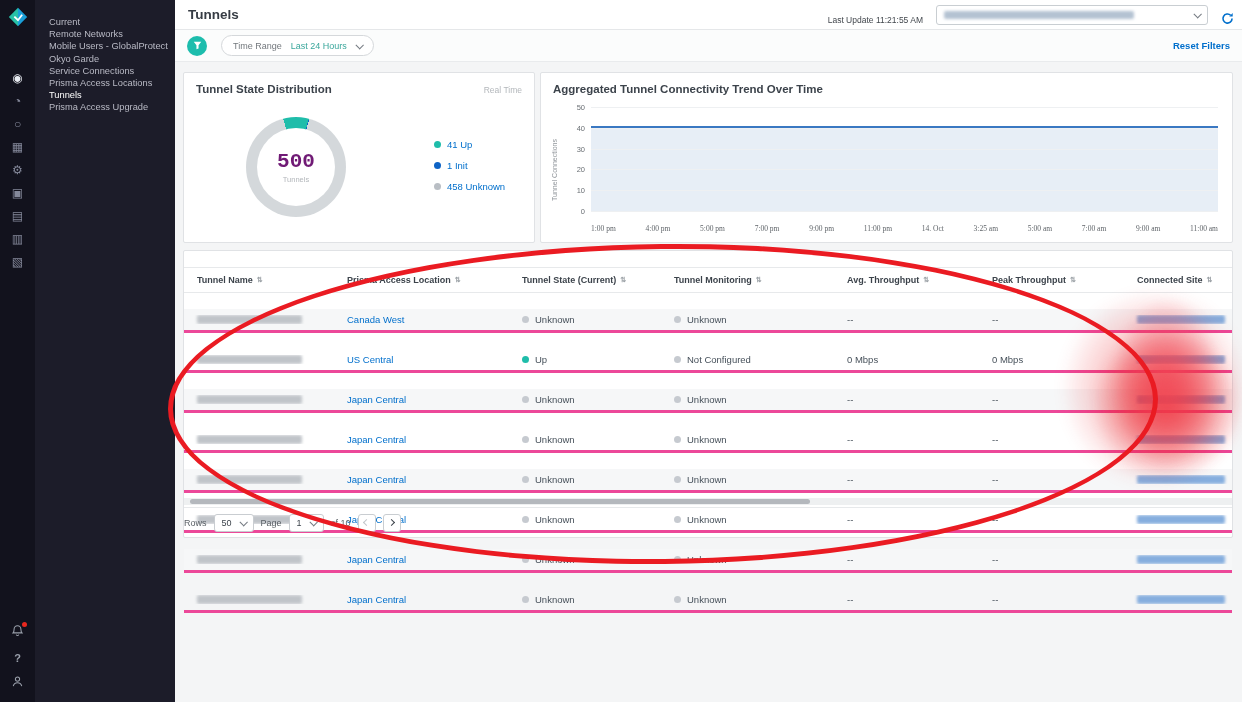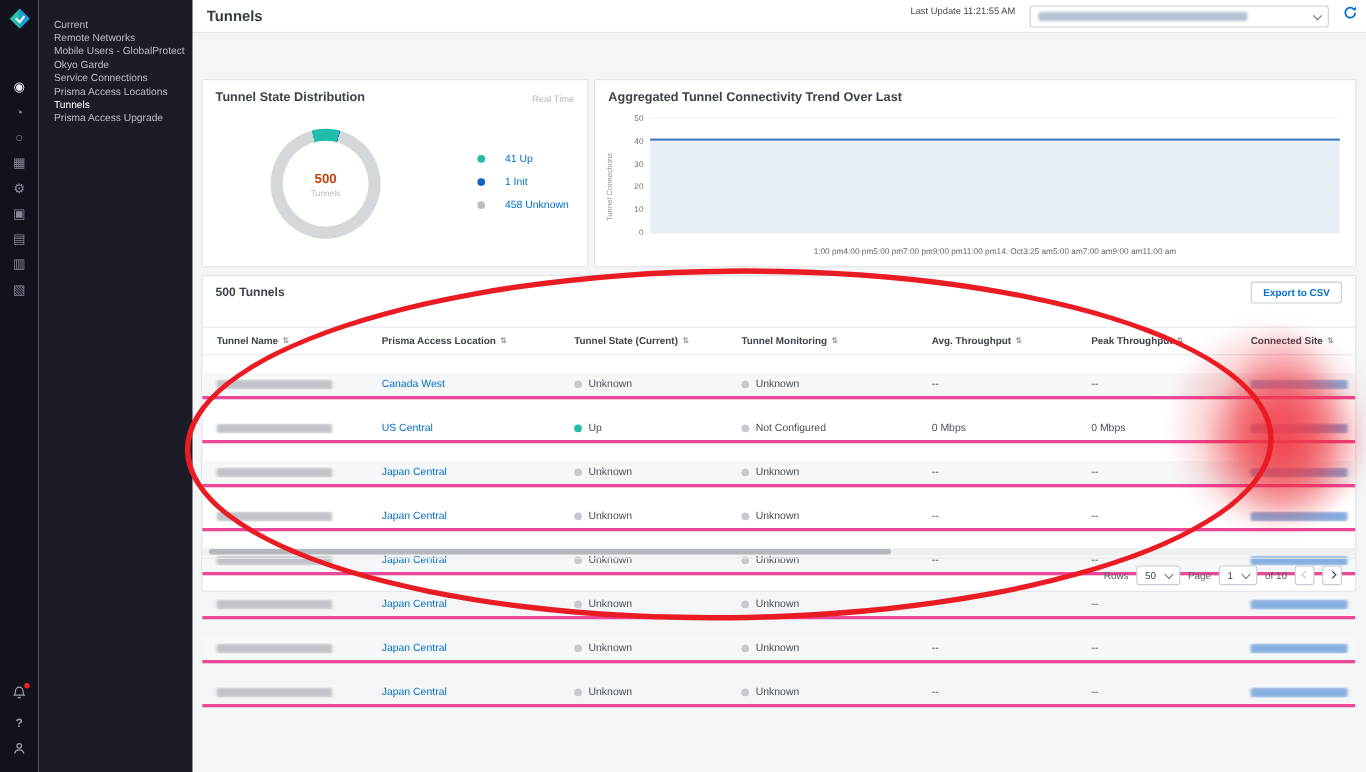--- a/index.html
+++ b/index.html
@@ -26,21 +26,21 @@
   .sidebar-title { color:#fff; font-size:13px; font-weight:bold; padding:13px 0 0 14px; }
   .nav { margin-top:16px; }
   .nav-item { font-size:9.3px; line-height:12.2px; color:#b9bac5; padding-left:14px; cursor:pointer; white-space:nowrap; }
   .nav-item.active { color:#ffffff; }
 
   
   .main { position:absolute; left:175px; top:0; width:1067px; height:702px; background:#f4f5f6; }
   .topbar { position:absolute; left:0; right:0; top:0; height:30px; background:#fff; border-bottom:1px solid #e5e7e9;
             display:flex; align-items:center; padding:0 8px 0 13px; }
   .page-title { font-size:13.5px; font-weight:600; color:#363c44; }
-  .topbar-right { margin-left:auto; display:flex; align-items:flex-start; gap:13px; }
+  .topbar-right { margin-left:auto; display:flex; align-items:flex-end; gap:13px; }
   .last-update { font-size:8.5px; color:#42474d; }
   .tenant-select { width:272px; height:20px; border:1px solid #c9ced2; border-radius:3px; background:#fff;
                    display:flex; align-items:center; padding:0 7px; cursor:pointer; }
   .tenant-redacted { width:190px; height:8px; border-radius:2px; background:#b4c2d2; filter:blur(1.5px); }
   .tenant-select .chev { margin-left:auto; }
   .chev { width:6px; height:6px; border-right:1.4px solid #767c83; border-bottom:1.4px solid #767c83;
           transform:rotate(45deg) translateY(-1px); display:inline-block; }
   .refresh-btn { cursor:pointer; display:flex; align-items:center; }
 
   .filterbar { position:absolute; left:0; right:0; top:30px; height:32px; background:#fbfcfc; border-bottom:1px solid #e9ebed;
@@ -54,35 +54,35 @@
 
   
   .card { position:absolute; background:#fff; border:1px solid #e0e2e5; border-radius:2px; }
   .card-title { position:absolute; left:12px; top:10px; font-size:11.5px; font-weight:600; color:#3c434b; }
   .card-badge { position:absolute; right:12px; top:12px; font-size:8.5px; color:#b3b7bb; }
 
   #card-donut { left:8px; top:72px; width:352px; height:171px; }
   .donut { position:absolute; left:62px; top:44px; width:100px; height:100px; border-radius:50%; }
   .donut-hole { position:absolute; inset:11px; background:#fff; border-radius:50%;
                 display:flex; flex-direction:column; align-items:center; justify-content:center; }
-  .donut-val { font-size:12px; font-weight:bold; color:#c2410c; }
+  .donut-val { font-size:21px; font-weight:bold; color:#701a75;font-family:Liberation Mono, monospace; }
   .donut-sub { font-size:7.5px; color:#b3b7bb; margin-top:2px; }
   .legend { position:absolute; left:250px; top:66px; display:flex; flex-direction:column; gap:10px; }
-  .legend-item { display:flex; align-items:center; gap:18px; cursor:pointer; }
+  .legend-item { display:flex; align-items:center; gap:6px; cursor:pointer; }
   .legend-dot { width:7px; height:7px; border-radius:50%; }
   .legend-label { font-size:9.5px; color:#006fcc; }
 
   #card-trend { left:365px; top:72px; width:693px; height:171px; }
   .trend-plot { position:absolute; left:50px; right:14px; top:34px; bottom:30px; border-bottom:1px solid #d8dbde; }
   .gridline { position:absolute; left:0; right:0; height:1px; background:#eef0f2; }
   .ytick { position:absolute; right:calc(100% + 6px); width:18px; text-align:right; font-size:7.5px; color:#6a6f74; }
   .trend-area { position:absolute; left:0; right:0; bottom:0; }
   .ylab { position:absolute; left:10px; top:128px; transform:rotate(-90deg); transform-origin:0 0;
           font-size:7px; color:#90959a; white-space:nowrap; }
-  .xlabels { position:absolute; left:50px; right:14px; bottom:9px; display:flex; justify-content:center; }
+  .xlabels { position:absolute; left:50px; right:14px; bottom:9px; display:flex; justify-content:space-between;font-family:Liberation Serif, serif; }
   .xlabel { font-size:7.5px; color:#5f6469; }
 
   
   #card-table { left:8px; top:250px; width:1050px; height:288px; }
   .table-head { height:30px; display:flex; align-items:center; padding:0 12px; }
   .table-title { font-size:11px; font-weight:600; color:#3c434b; }
   .export-btn { margin-left:auto; border:1px solid #c9cdd1; border-radius:3px; background:#fff; color:#006fcc;
                 font-size:9px; font-weight:600; padding:4px 10px; cursor:pointer; }
   .grid-cols { display:grid; grid-template-columns:150px 175px 152px 173px 145px 145px auto;margin-top:16px; }
   .thead { height:26px; border-top:1px solid #e7e9eb; border-bottom:1px solid #e7e9eb; align-items:center; }
@@ -91,21 +91,21 @@
   .rows > div.trow { height:24px; align-items:center; border-bottom:3px solid #ec4899; cursor:pointer; }
   .rows > div.trow:nth-of-type(odd) { background:#f6f7f8; }
   .td { font-size:9.5px; color:#46505a; padding-left:13px; display:flex; align-items:center; gap:6px; white-space:nowrap; overflow:hidden; }
   .link { color:#006fcc; text-decoration:none; cursor:pointer; }
   .dot { width:7px; height:7px; border-radius:50%; background:#c6cad0; flex:0 0 auto; }
   .redact { width:105px; height:9px; border-radius:2px; background:#c0c4c9; filter:blur(1.5px); }
   .redact.site { width:88px; background:#86aede; }
   .hscroll { position:absolute; left:0; right:0; bottom:32px; height:7px; background:#eef0f1; }
   .hthumb { position:absolute; left:6px; top:1px; width:620px; height:5px; border-radius:3px; background:#b4b8bd; cursor:grab; }
   .table-foot { position:absolute; left:0; right:0; bottom:0; height:30px; border-top:1px solid #e7e9eb;
-                display:flex; align-items:center; justify-content:flex-end; gap:7px; padding-right:12px;
+                display:flex; align-items:center; gap:7px; padding-right:12px;
                 font-size:9px; color:#5a6066; }
   .mini-select { border:1px solid #c9cdd1; border-radius:3px; height:18px; display:flex; align-items:center; gap:8px;
                  padding:0 7px; background:#fff; cursor:pointer; color:#3c434b; }
   .page-btn { width:18px; height:18px; border:1px solid #c9cdd1; border-radius:3px; background:#fff;
               display:flex; align-items:center; justify-content:center; cursor:pointer; }
   .pchev { width:5px; height:5px; border-right:1.4px solid #3c434b; border-bottom:1.4px solid #3c434b; display:inline-block; }
   .pchev.left { transform:rotate(135deg); border-color:#c2c6ca; }
   .pchev.right { transform:rotate(-45deg); }
 
   
@@ -202,20 +202,33 @@
       </div>
       <span class="refresh-btn">
         <svg width="13" height="13" viewBox="0 0 16 16">
           <path d="M13.6 8a5.6 5.6 0 1 1-1.7-4" fill="none" stroke="#006fcc" stroke-width="2"></path>
           <polygon points="14.4,1.2 14.4,5.4 10.2,5.4" fill="#006fcc"></polygon>
         </svg>
       </span>
     </div>
   </div>
 
+  <div class="filterbar">
+    <span class="funnel-btn">
+      <svg width="9" height="9" viewBox="0 0 12 12">
+          <path d="M1 1h10L7.4 5.8v4.1L4.6 11V5.8z" fill="#ffffff"></path>
+        </svg>
+    </span>
+    <div class="time-pill">
+      <span class="time-label">Time Range</span>
+      <span class="time-value">Last 24 Hours</span>
+      <span class="chev"></span>
+    </div>
+    <span class="reset-link">Reset Filters</span>
+  </div>
 
   <div class="card" id="card-donut">
     <span class="card-title">Tunnel State Distribution</span>
     <span class="card-badge">Real Time</span>
     <div class="donut" style="background: conic-gradient(from -14.76deg, rgb(31, 189, 170) 0deg, rgb(31, 189, 170) 29.52deg, rgb(14, 99, 197) 29.52deg, rgb(14, 99, 197) 30.24deg, rgb(212, 216, 219) 30.24deg, rgb(212, 216, 219) 360deg);">
       <div class="donut-hole">
         <span class="donut-val">500</span>
         <span class="donut-sub">Tunnels</span>
       </div>
     </div>
@@ -232,21 +245,21 @@
         </div>
 
         <div class="legend-item">
           <span class="legend-dot" style="background: rgb(185, 190, 196);"></span>
           <span class="legend-label">458 Unknown</span>
         </div>
       </div>
   </div>
 
   <div class="card" id="card-trend">
-    <span class="card-title">Aggregated Tunnel Connectivity Trend Over Last</span>
+    <span class="card-title">Aggregated Tunnel Connectivity Trend Over Time</span>
     <span class="ylab">Tunnel Connections</span>
     <div class="trend-plot">
       <div class="trend-area" style="top: 18%; background: rgb(231, 238, 246); border-top: 2px solid rgb(58, 120, 194);"></div>
     <div class="gridline" style="top: 100%;"></div>
         <div class="ytick" style="top: calc(100% - 4px);">0</div>
         <div class="gridline" style="top: 80%;"></div>
         <div class="ytick" style="top: calc(80% - 4px);">10</div>
         <div class="gridline" style="top: 60%;"></div>
         <div class="ytick" style="top: calc(60% - 4px);">20</div>
         <div class="gridline" style="top: 40%;"></div>
@@ -278,24 +291,20 @@
 
         <span class="xlabel">7:00 am</span>
 
         <span class="xlabel">9:00 am</span>
 
         <span class="xlabel">11:00 am</span>
       </div>
   </div>
 
   <div class="card" id="card-table">
-    <div class="table-head">
-      <span class="table-title">500 Tunnels</span>
-      <button class="export-btn">Export to CSV</button>
-    </div>
     <div class="thead grid-cols">
 
         <div class="th">
           <span>Tunnel Name</span>
           <span class="sort">⇅</span>
         </div>
 
         <div class="th">
           <span>Prisma Access Location</span>
           <span class="sort">⇅</span>

